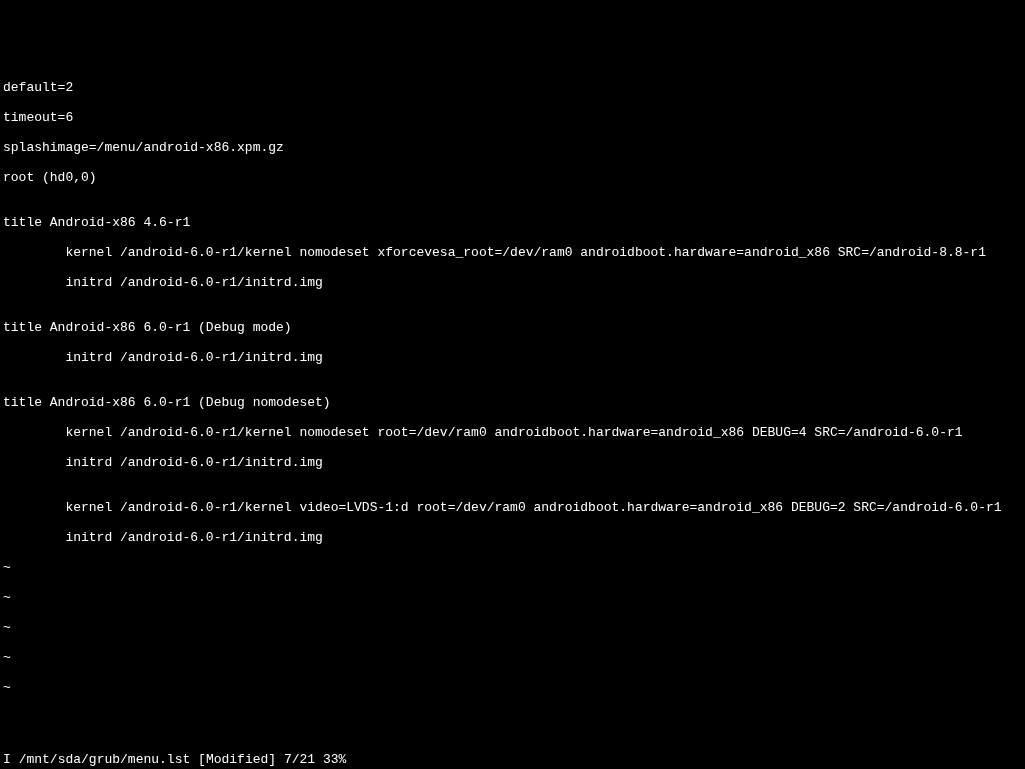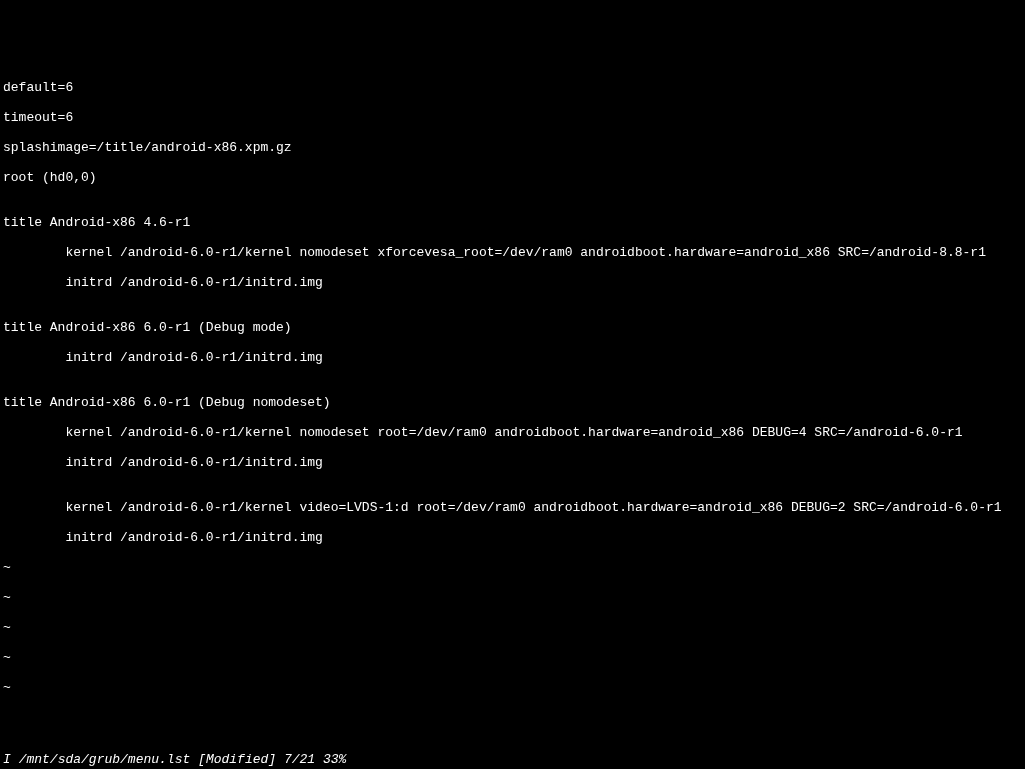--- a/index.html
+++ b/index.html
@@ -27,32 +27,31 @@
       white-space: pre;
     }
     .tilde {
       white-space: pre;
     }
     .status-bar {
       position: absolute;
       bottom: 2px;
       left: 3px;
       white-space: pre;
-      font-style: italic;
     }
   </style>
 </head>
 <body>
 
 
 
 <div class="editor-content">
-<div class="line">default=6</div>
+<div class="line">default=2</div>
 <div class="line">timeout=6</div>
-<div class="line">splashimage=/title/android-x86.xpm.gz</div>
+<div class="line">splashimage=/menu/android-x86.xpm.gz</div>
 <div class="line">root (hd0,0)</div>
 <div class="line"></div>
 <div class="line">title Android-x86 4.6-r1</div>
 <div class="line">        kernel /android-6.0-r1/kernel nomodeset xforcevesa_root=/dev/ram0 androidboot.hardware=android_x86 SRC=/android-8.8-r1</div>
 <div class="line">        initrd /android-6.0-r1/initrd.img</div>
 <div class="line"></div>
 <div class="line">title Android-x86 6.0-r1 (Debug mode)</div>
 <div class="line">        initrd /android-6.0-r1/initrd.img</div>
 <div class="line"></div>
 <div class="line">title Android-x86 6.0-r1 (Debug nomodeset)</div>

